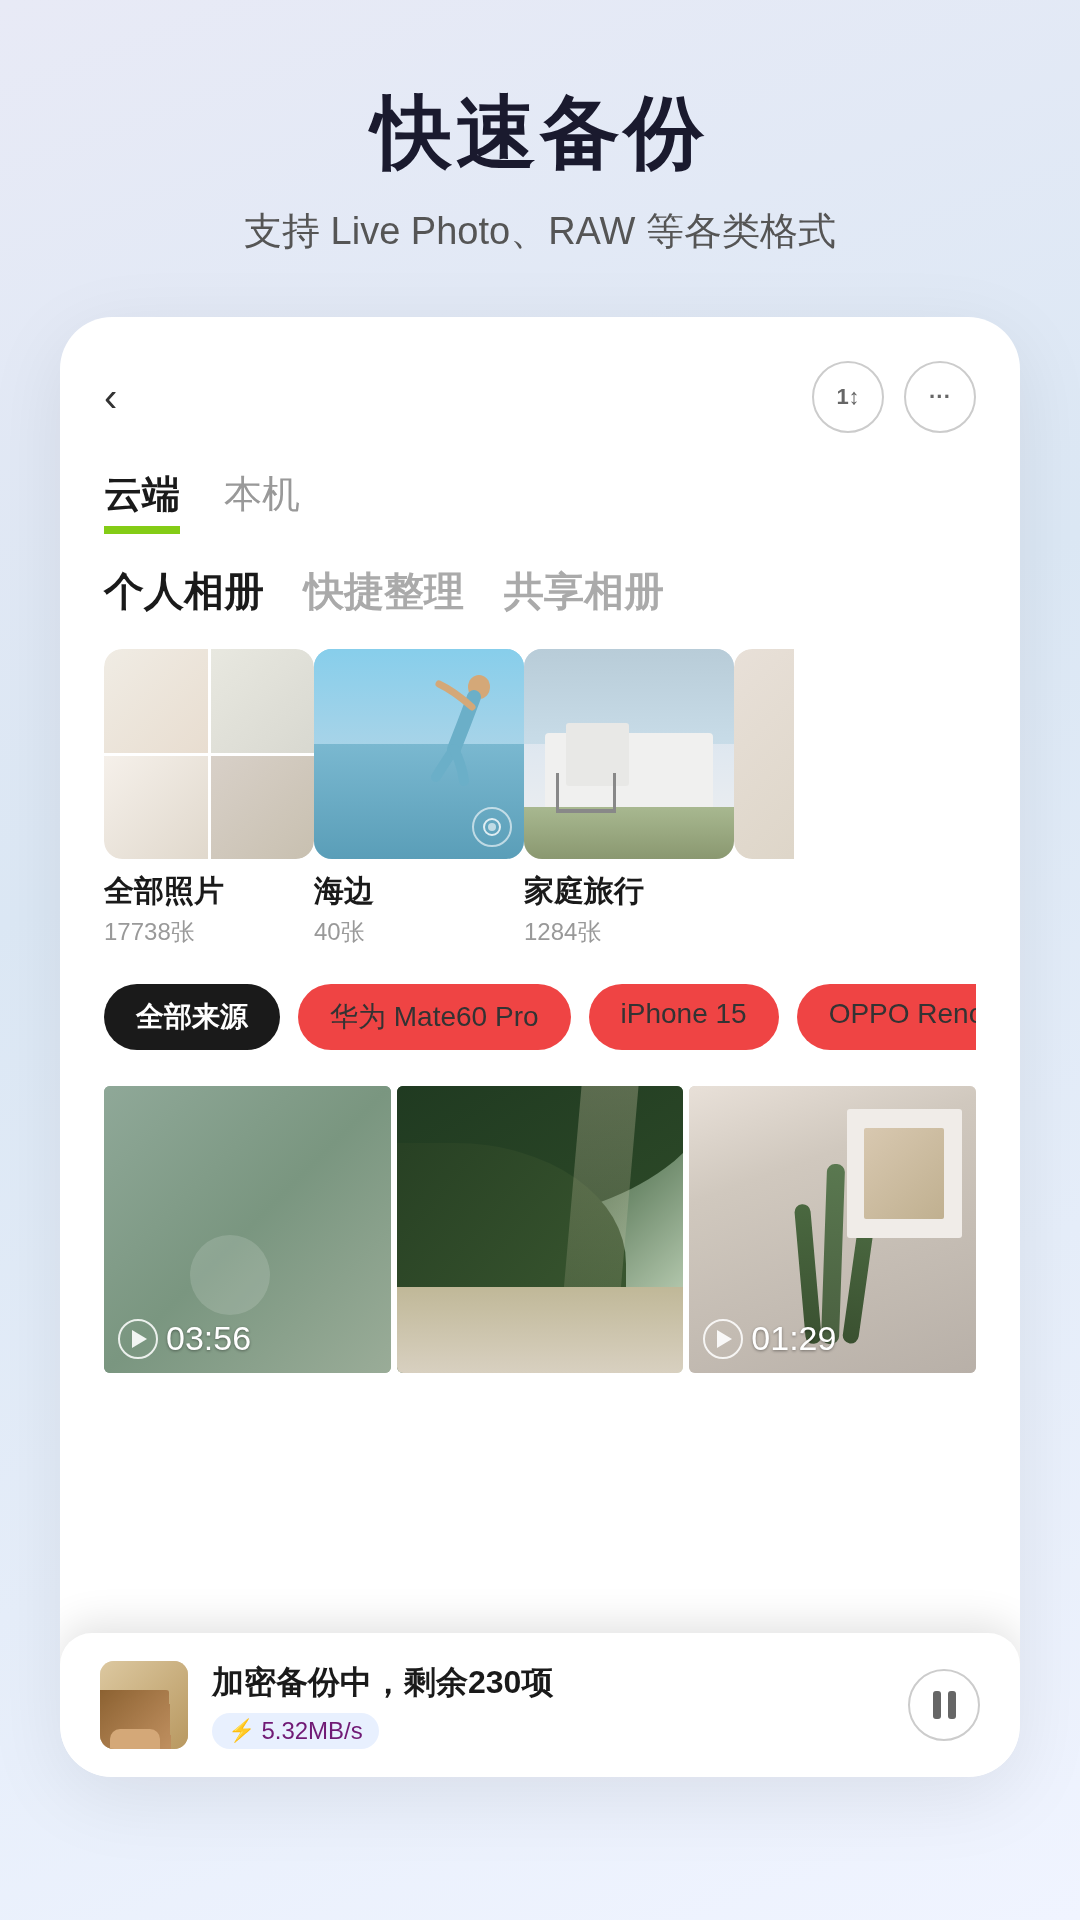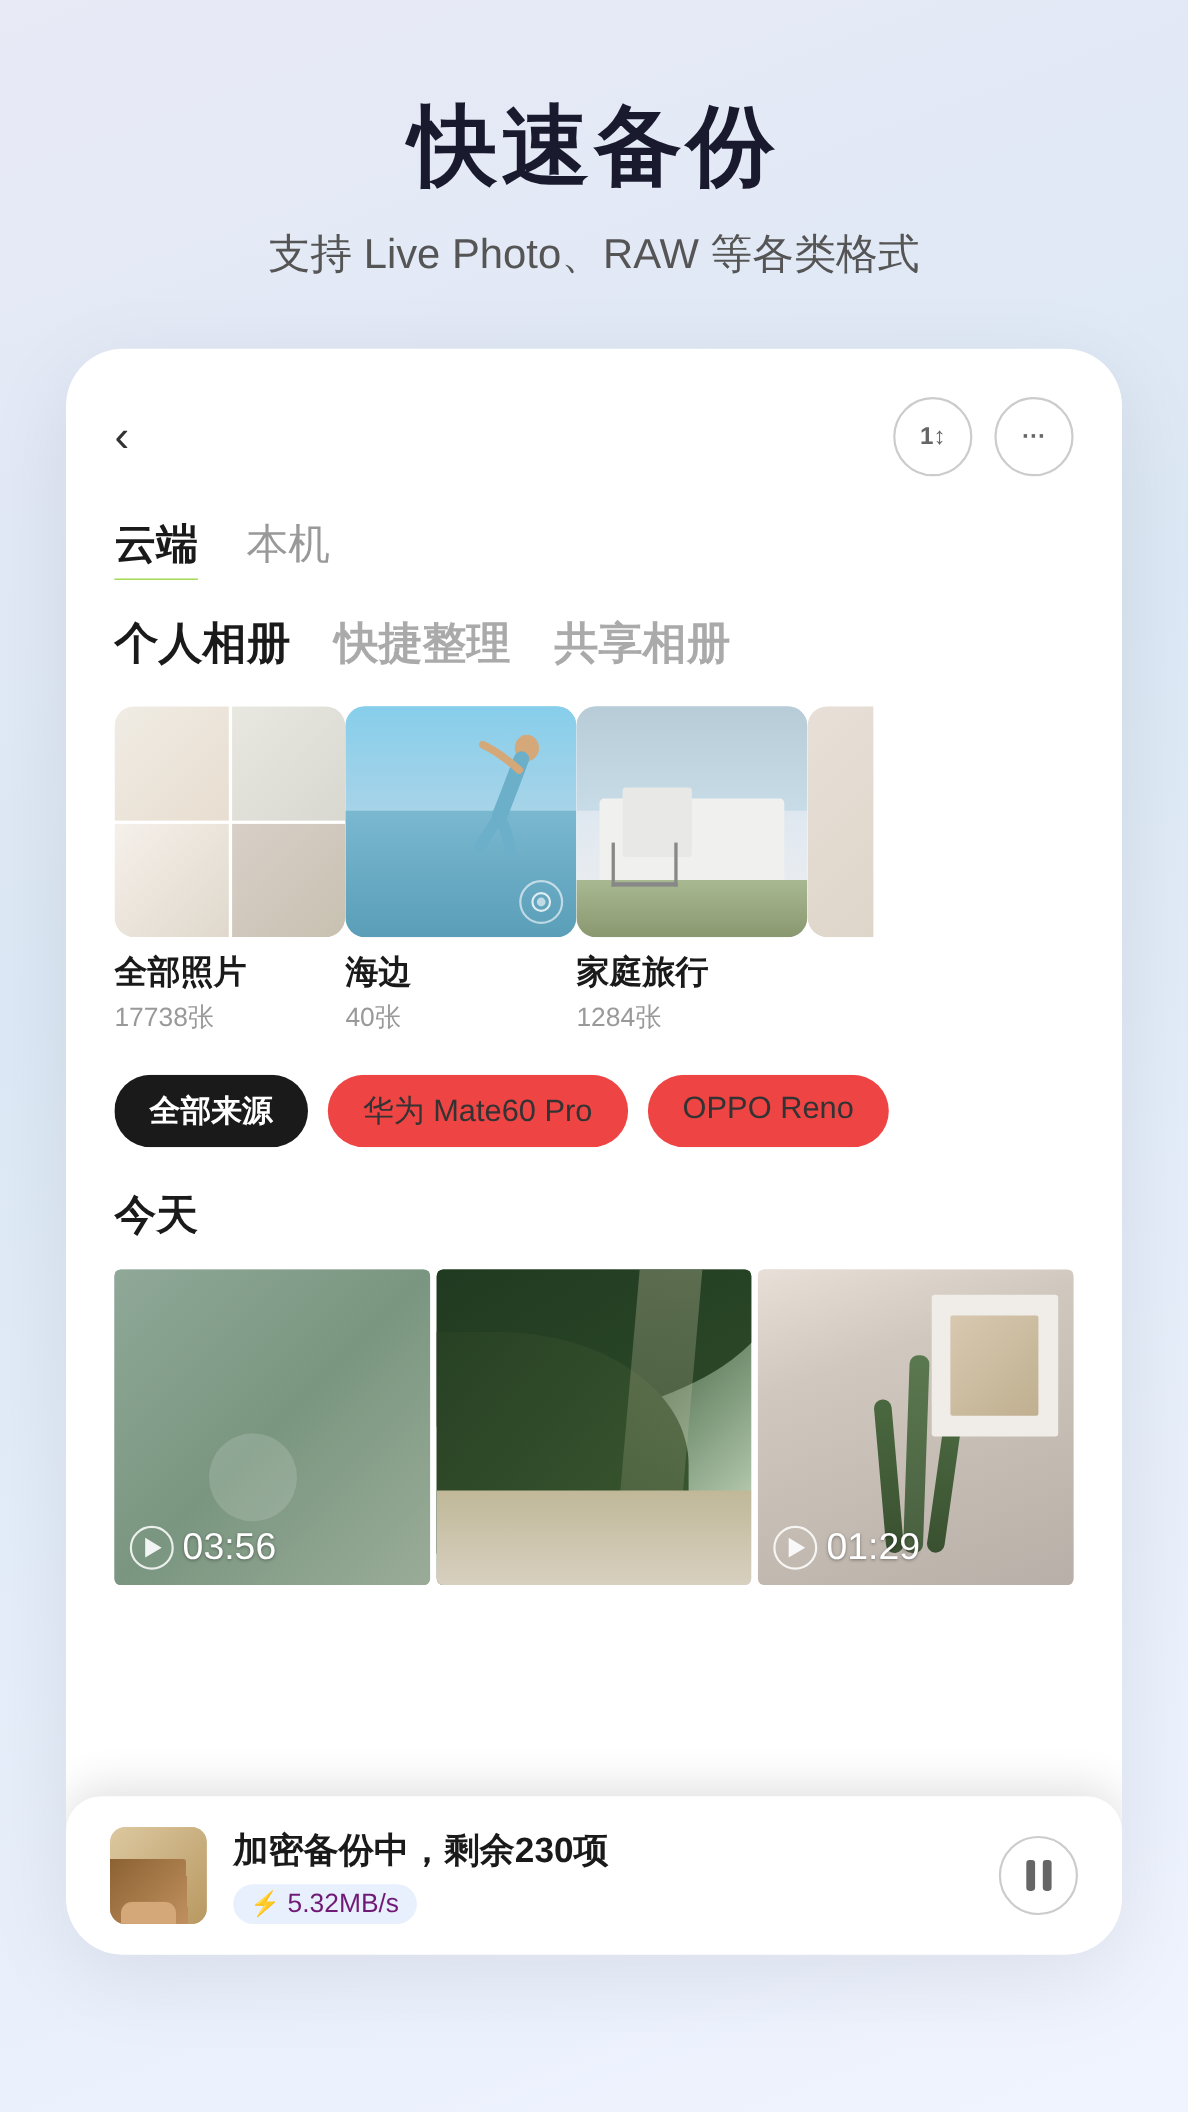--- a/index.html
+++ b/index.html
@@ -78,21 +78,21 @@
     .cloud-tabs {
       display: flex;
       gap: 44px;
       margin-bottom: 30px;
     }
     .cloud-tab {
       font-size: 38px;
       font-weight: 600;
       color: #1a1a1a;
       padding-bottom: 6px;
-      border-bottom: 1px solid #84cc16;
+      border-bottom: 8px solid #84cc16;
       cursor: pointer;
     }
     .cloud-tab.inactive {
       color: #999;
       border-bottom: none;
       font-weight: 400;
     }
 
     
     .sub-tabs {
@@ -452,24 +452,24 @@
     <div class="album-item">
       <div class="album-thumb" style="width:60px;height:210px;overflow:hidden;border-radius:18px 0 0 18px;">
         <div style="width:210px;height:210px;background:linear-gradient(135deg,#e8e0d8,#d8d0c0);border-radius:18px;"></div>
       </div>
     </div>
   </div>
 
   <div class="source-chips">
     <div class="chip active">全部来源</div>
     <div class="chip inactive">华为 Mate60 Pro</div>
+    <div class="chip inactive">iPhone 15</div>
     <div class="chip inactive">OPPO Reno</div>
   </div>
 
-  <div class="section-title">今天</div>
 
   <div class="photo-grid">
 
     <div class="photo-cell photo-cell-green">
       <div style="position:absolute;top:0;left:0;right:0;bottom:0;background:linear-gradient(135deg,#8fa898 0%,#7a9680 50%,#9aac98 100%);"></div>
 
       <div style="position:absolute;bottom:20%;left:30%;width:80px;height:80px;background:rgba(255,255,255,0.15);border-radius:50%;"></div>
       <div class="video-badge">
         <div class="play-circle">
           <div class="play-triangle"></div>

